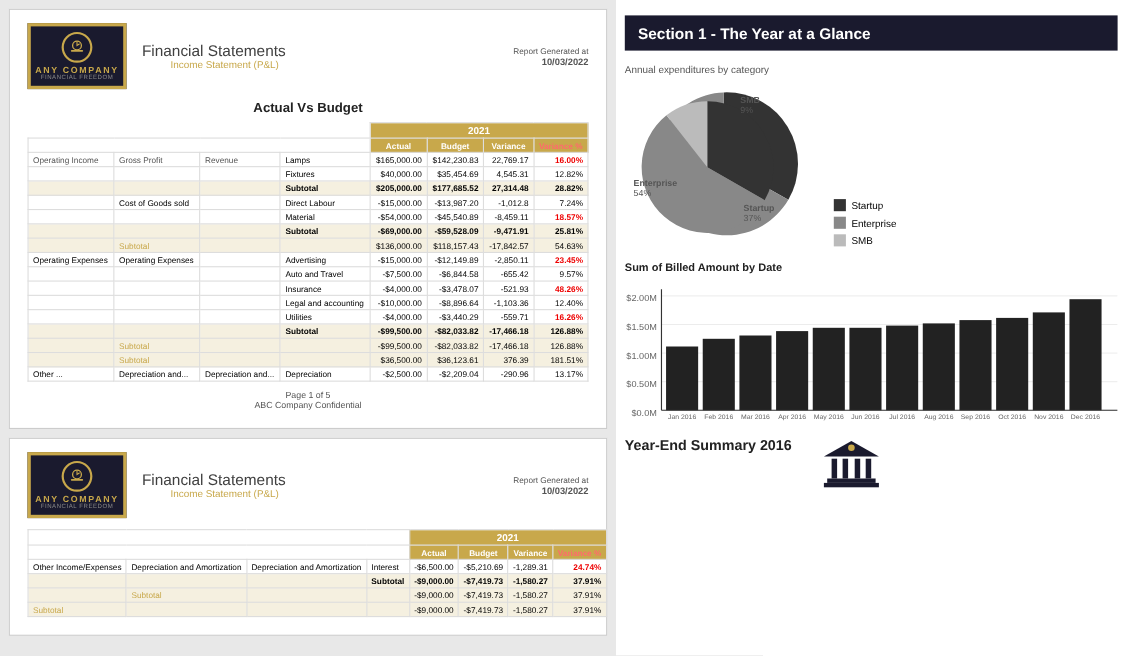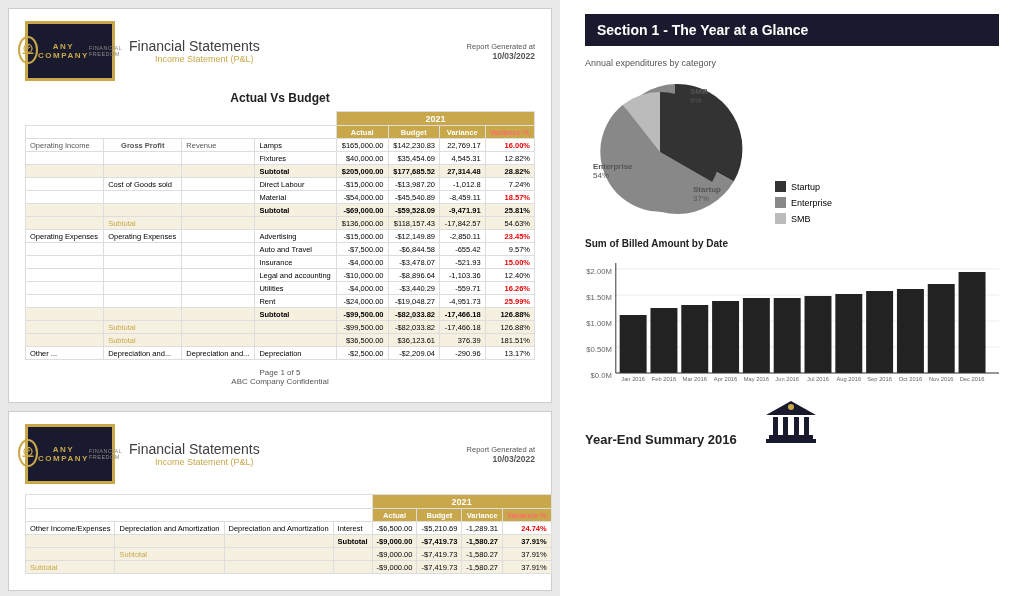--- a/index.html
+++ b/index.html
@@ -37,21 +37,21 @@
       display: flex;
       align-items: center;
       margin-bottom: 10px;
     }
     .logo-box {
       width: 90px;
       height: 60px;
       background: #1a1a2e;
       border: 3px solid #c8a84b;
       display: flex;
-      flex-direction: row;
+      flex-direction: column;
       align-items: center;
       justify-content: center;
       margin-right: 14px;
       flex-shrink: 0;
     }
     .logo-icon {
       width: 28px;
       height: 28px;
       border-radius: 50%;
       border: 2px solid #c8a84b;
@@ -107,41 +107,41 @@
       font-size: 9px;
     }
     .fin-table .col-header {
       background: #c8a84b;
       color: #fff;
       text-align: center;
       font-weight: bold;
     }
     .fin-table .col-header.variance { color: #ff6b6b; margin-top: 28px; }
     .fin-table td.cat1 { color: #555; font-weight: normal; }
-    .fin-table td.cat2 { color: #555; font-weight: bold; text-align: center; }
+    .fin-table td.cat2 { color: #555; font-weight: normal; }
     .fin-table td.cat3 { color: #555; font-weight: normal; }
     .fin-table td.num { text-align: right; }
     .fin-table td.red { color: #e00; font-weight: bold; text-align: right; }
     .fin-table tr.subtotal td { background: #f5f0e0; font-weight: bold; }
     .fin-table tr.section-subtotal td { background: #f5f0e0; }
     .fin-table tr.section-subtotal td.yellow-label { color: #c8a84b; }
 
     .page-footer {
       text-align: center;
       font-size: 8px;
       color: #555;
       margin-top: 8px;
     }
 
     
     .right-panel {
       width: 464px;
       height: 596px;
       background: #fff;
-      padding: 14px 25px;
+      padding: 14px 8px;
       overflow-y: auto;
     }
     .right-panel .section-header {
       background: #1a1a2e;
       color: #fff;
       font-size: 14px;
       font-weight: bold;
       padding: 8px 12px;
       margin-bottom: 12px;
     }
@@ -190,21 +190,21 @@
       height: 130px;
     }
     .bar-chart-svg {
       width: 100%;
       height: 100%;
     }
 
     
     .year-end-section {
       display: flex;
-      align-items: flex-end;
+      align-items: flex-start;
       gap: 24px;
     }
     .year-end-title {
       font-size: 13px;
       font-weight: bold;
       color: #222;
     }
     .bank-icon {
       width: 60px;
       height: 50px;
@@ -360,21 +360,21 @@
         </tr>
 
         <tr>
           <td></td>
           <td></td>
           <td></td>
           <td>Insurance</td>
           <td class="num">-$4,000.00</td>
           <td class="num">-$3,478.07</td>
           <td class="num">-521.93</td>
-          <td class="red">15.00%</td>
+          <td class="red">48.26%</td>
         </tr>
 
         <tr>
           <td></td>
           <td></td>
           <td></td>
           <td>Legal and accounting</td>
           <td class="num">-$10,000.00</td>
           <td class="num">-$8,896.64</td>
           <td class="num">-1,103.36</td>
@@ -385,30 +385,20 @@
           <td></td>
           <td></td>
           <td></td>
           <td>Utilities</td>
           <td class="num">-$4,000.00</td>
           <td class="num">-$3,440.29</td>
           <td class="num">-559.71</td>
           <td class="red">16.26%</td>
         </tr>
 
-        <tr>
-          <td></td>
-          <td></td>
-          <td></td>
-          <td>Rent</td>
-          <td class="num">-$24,000.00</td>
-          <td class="num">-$19,048.27</td>
-          <td class="num">-4,951.73</td>
-          <td class="red">25.99%</td>
-        </tr>
 
 
         <tr class="subtotal">
           <td></td>
           <td></td>
           <td></td>
           <td>Subtotal</td>
           <td class="num">-$99,500.00</td>
           <td class="num">-$82,033.82</td>
           <td class="num">-17,466.18</td>

